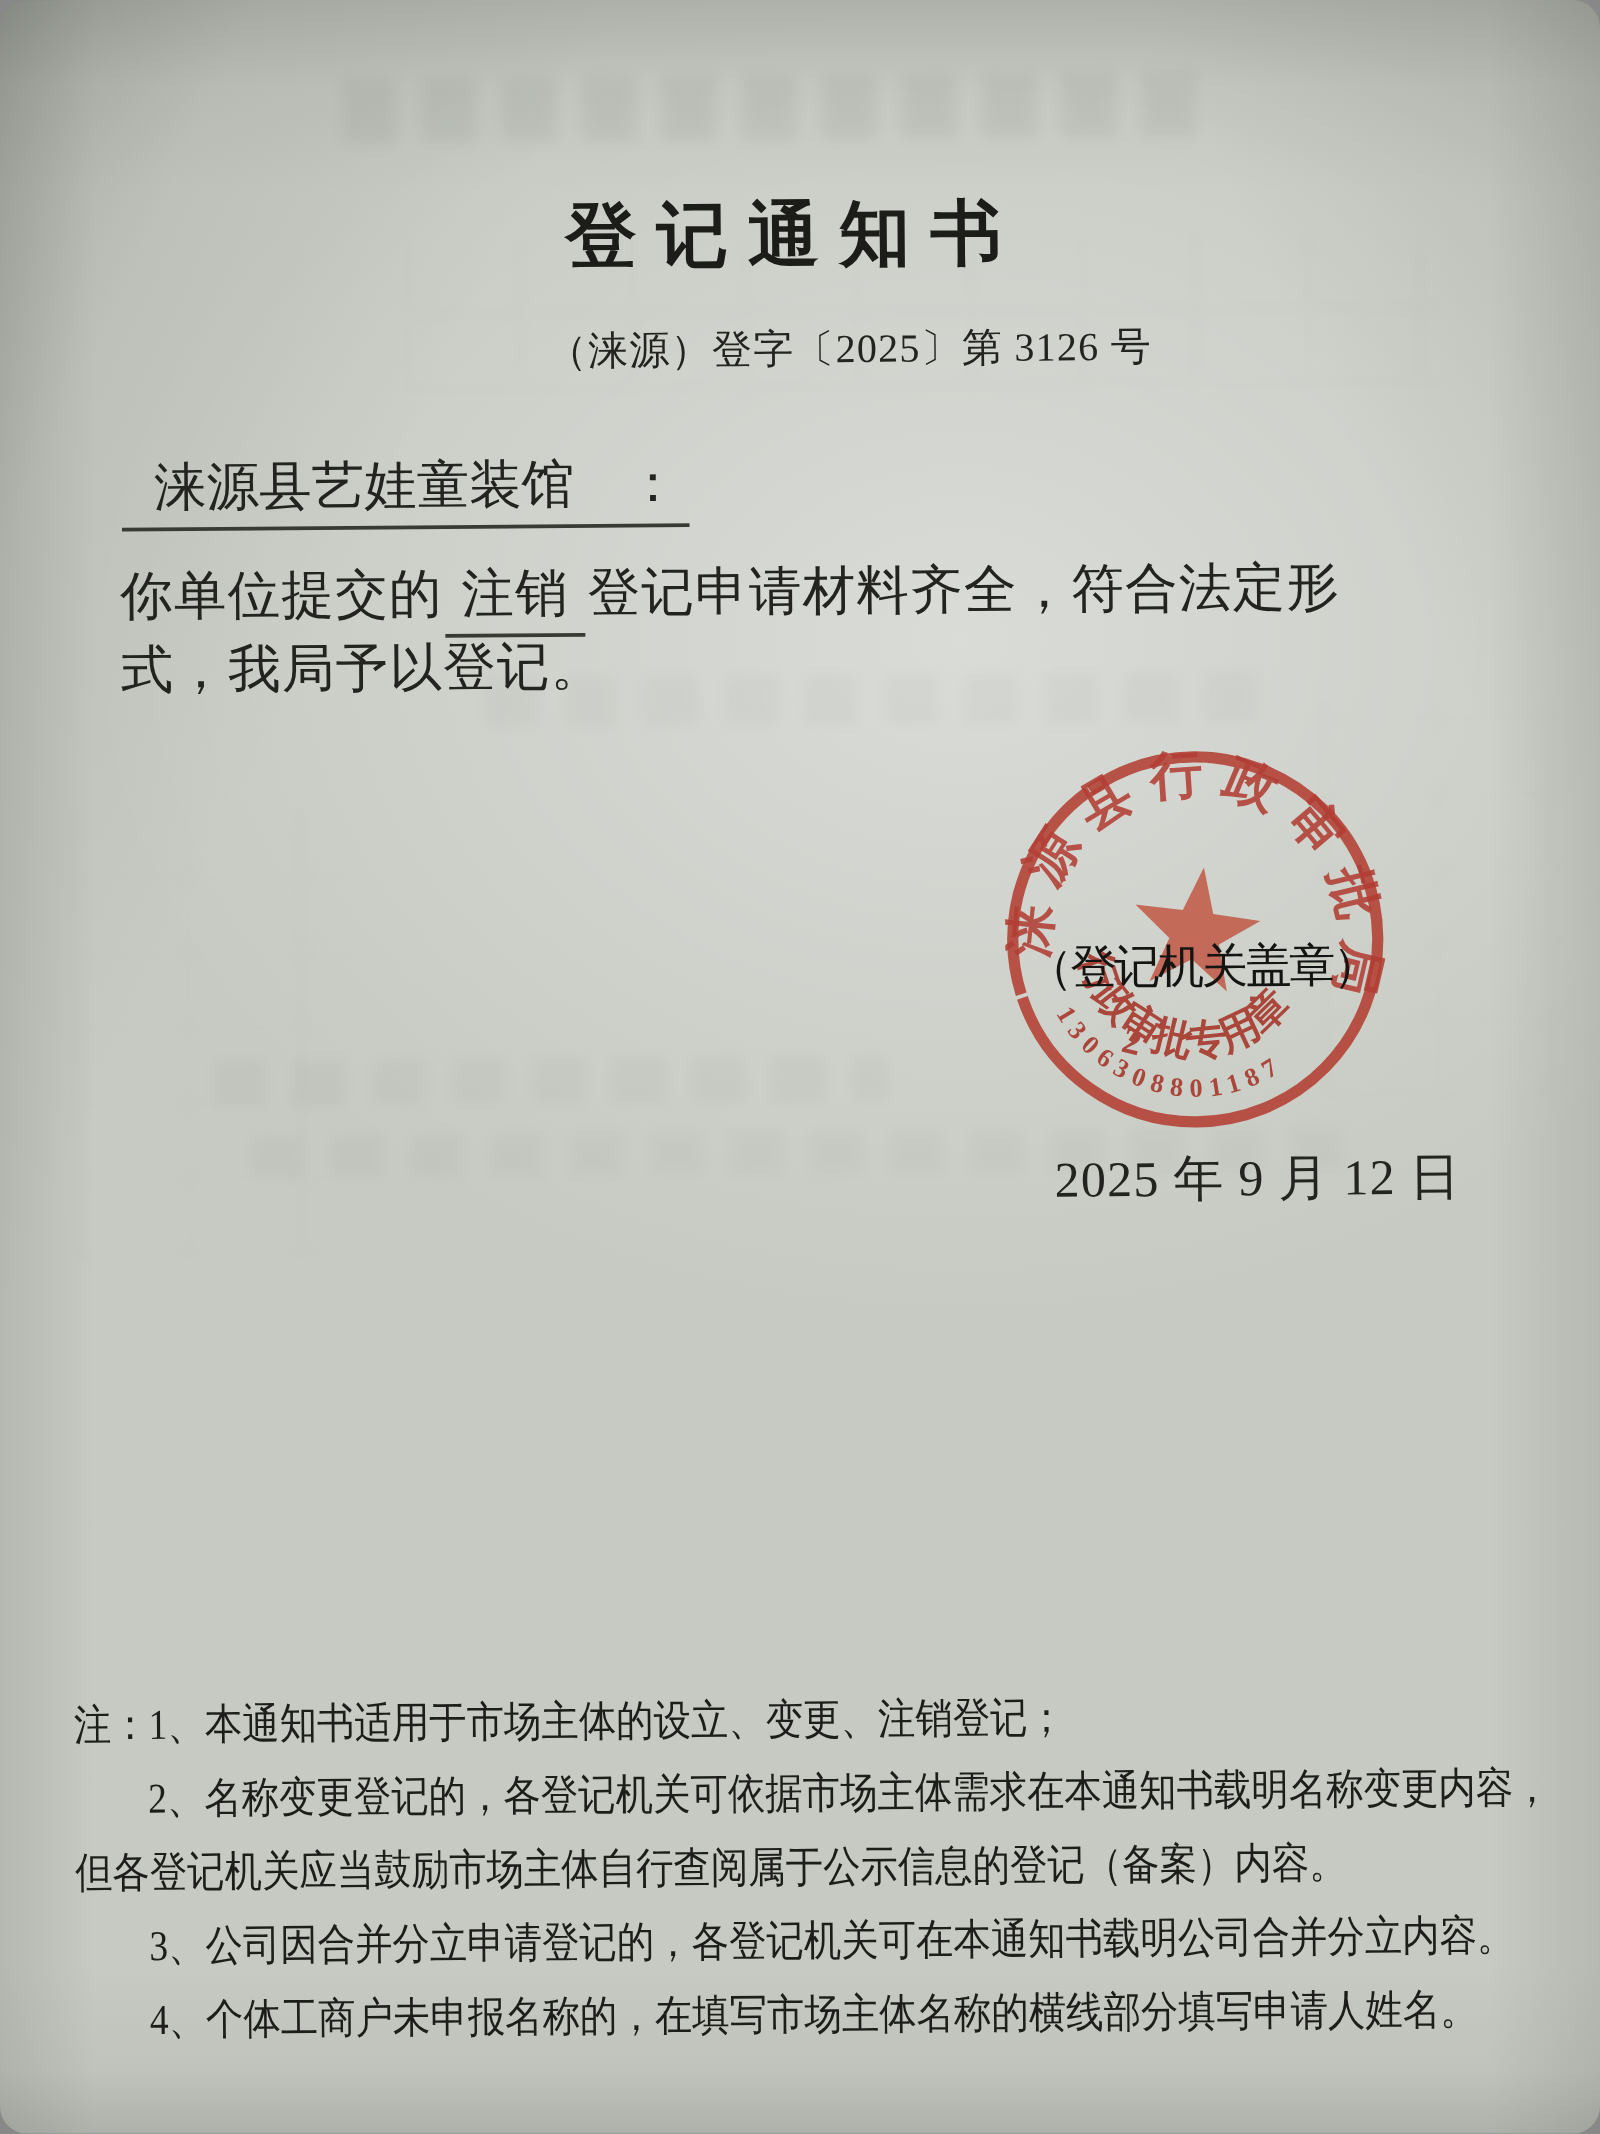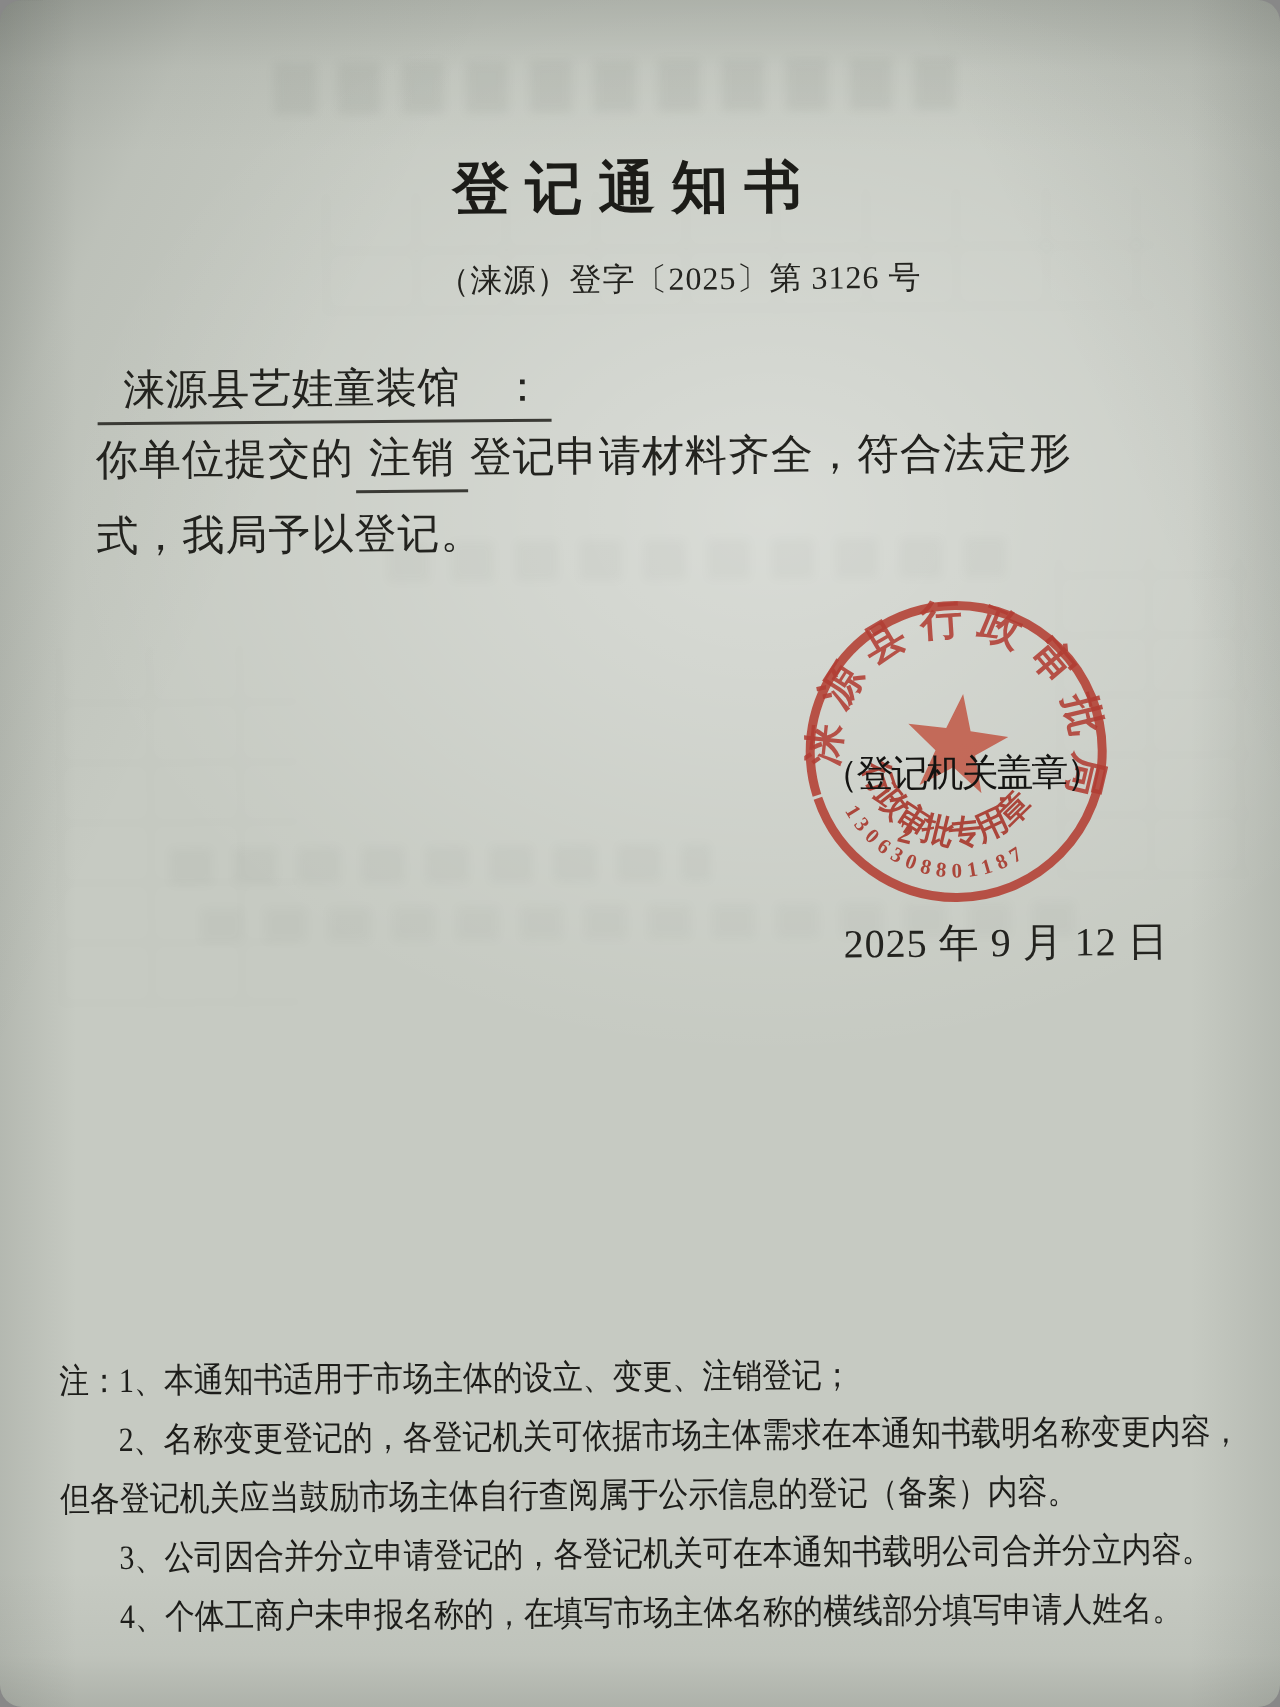--- a/index.html
+++ b/index.html
@@ -30,21 +30,21 @@
     left:0;top:150px;width:100%;text-align:center;
     font-family:"Liberation Sans","DejaVu Sans",sans-serif;font-weight:700;
     font-size:57px;letter-spacing:16px;color:#1c1c18;
   }
   .docnum{left:442px;top:258px;font-size:32px;letter-spacing:1px;}
   .addressee-line{left:101px;top:358px;font-size:42px;}
   .u-name{display:inline-block;border-bottom:3px solid #3a3a35;padding:0 0 4px 26px;}
   .body-line{font-size:42px;letter-spacing:1px;}
   .bl1{left:99px;top:428px;}
   .bl2{left:99px;top:504px;}
-  .u-blank{display:inline-block;border-bottom:3px solid #3a3a35;padding:0 13px 4px 13px;margin:0 2px;}
+  .u-blank{display:inline-block;border-bottom:3px solid #3a3a35;padding:0 13px 4px 13px;margin:17px 2px;}
   .seal-caption{left:822px;top:751px;font-size:37px;letter-spacing:-2px;color:#141412;z-index:5;}
   .date{left:843px;top:918px;font-size:40px;letter-spacing:1px;z-index:5;}
   .stamp{left:805px;top:602px;width:304px;height:304px;z-index:4;opacity:.93;}
   .notes{left:55px;top:1347px;width:1210px;font-size:34px;color:#1d1d1a;}
   .note-line{height:59px;line-height:59px;transform:scaleX(.88);transform-origin:left center;white-space:nowrap;}
   .note-line.indent{padding-left:67px;}
 </style>
 </head>
 <body>
 

